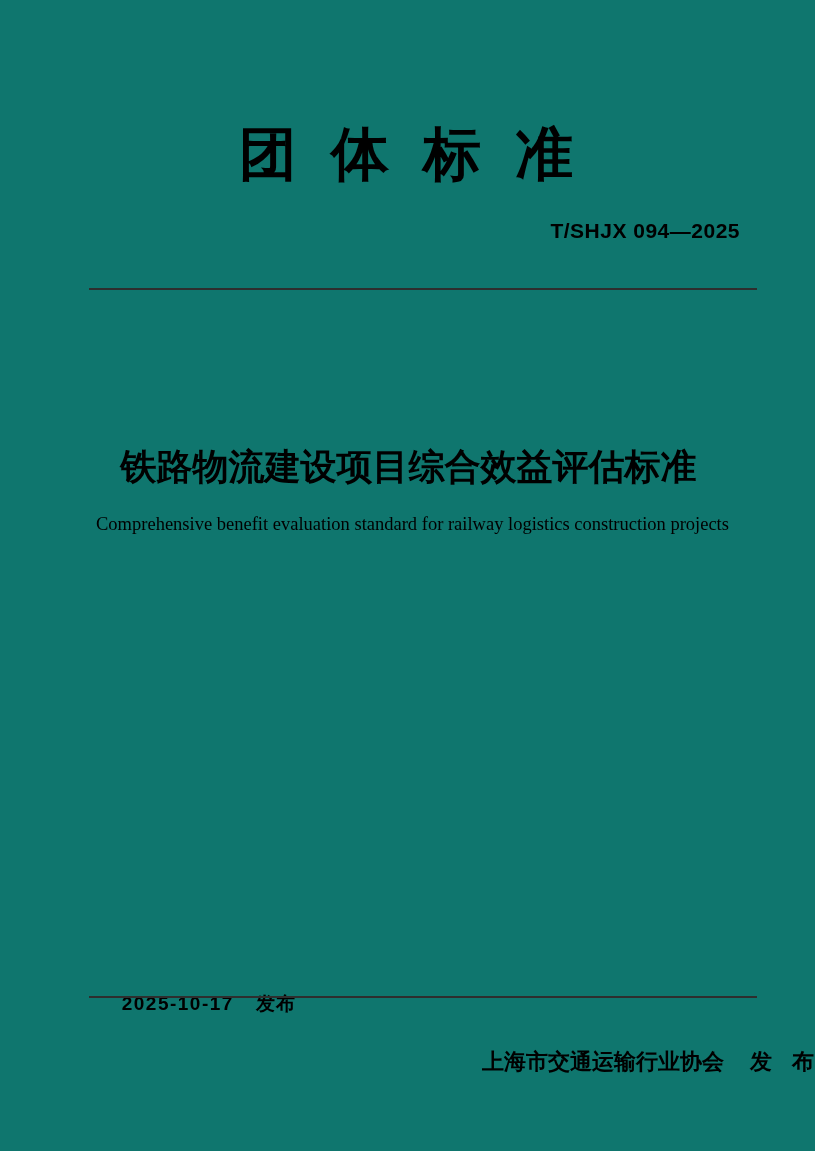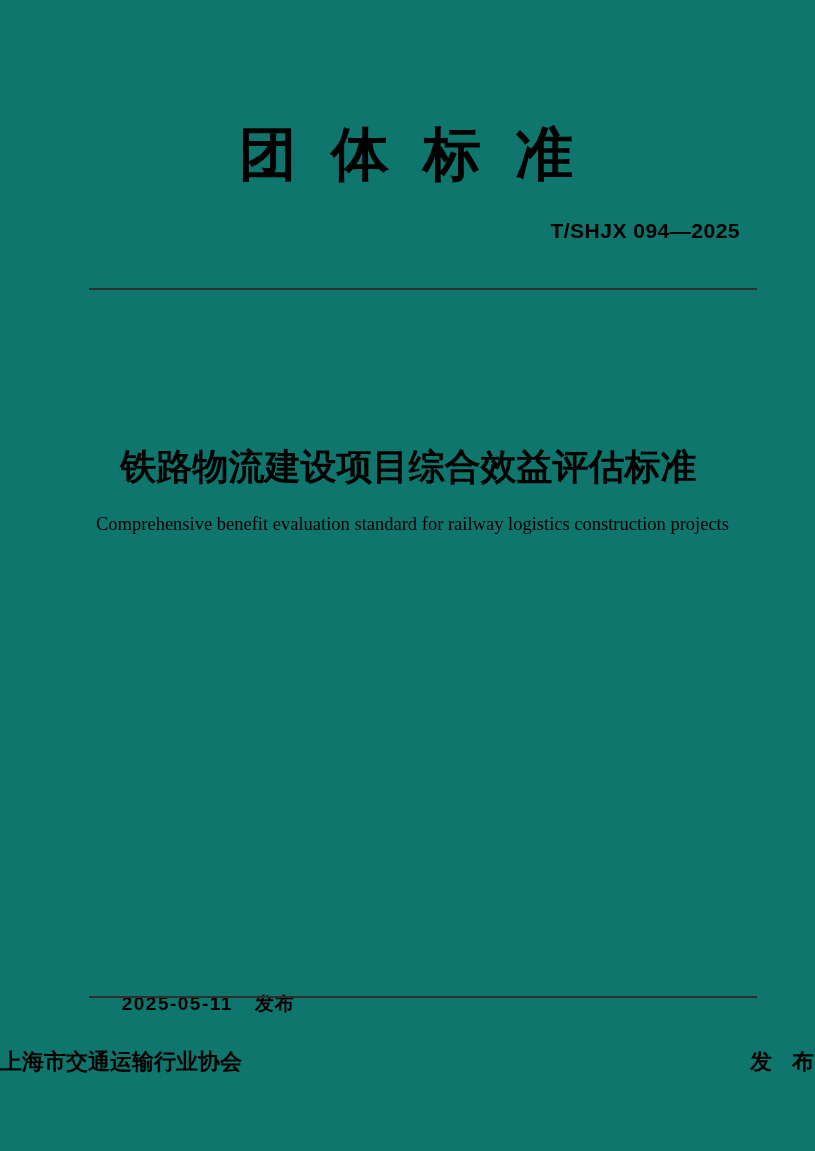--- a/index.html
+++ b/index.html
@@ -90,30 +90,29 @@
   }
   .date-group { white-space: pre; }
   .date-value { letter-spacing: 1.5px; }
   .date-label { margin-left: 22px; letter-spacing: 1px; }
   .publisher-row {
     position: absolute;
     top: 1048px;
     left: 0;
     width: 100%;
     display: flex;
-    justify-content: space-between;
+    justify-content: flex-end;
     align-items: baseline;
     font-size: 22px;
     font-weight: 700;
     line-height: 28px;
-    gap: 27px;
   }
   .publisher-name { white-space: pre; }
   .publish-action {
-    margin-left: 34px;
+    margin-left: 26px;
     white-space: pre;
     word-spacing: 12px;
     letter-spacing: 1px;
   }
 </style>
 </head>
 <body>
 
 <div class="page">
 
@@ -122,21 +121,21 @@
   <div class="standard-number">T/SHJX 094—2025</div>
 
   <div class="rule top-rule"></div>
 
   <h1 class="main-title">铁路物流建设项目综合效益评估标准</h1>
 
   <div class="english-title">Comprehensive benefit evaluation standard for railway logistics construction projects</div>
 
   <div class="dates-row">
     <div class="date-group">
-      <span class="date-value">2025-05-11</span><span class="date-label">发布</span>
+      <span class="date-value">2025-10-17</span><span class="date-label">发布</span>
     </div>
   </div>
 
   <div class="rule bottom-rule"></div>
 
   <div class="publisher-row">
     <span class="publisher-name">上海市交通运输行业协会</span>
     <span class="publish-action">发 布</span>
   </div>
 

